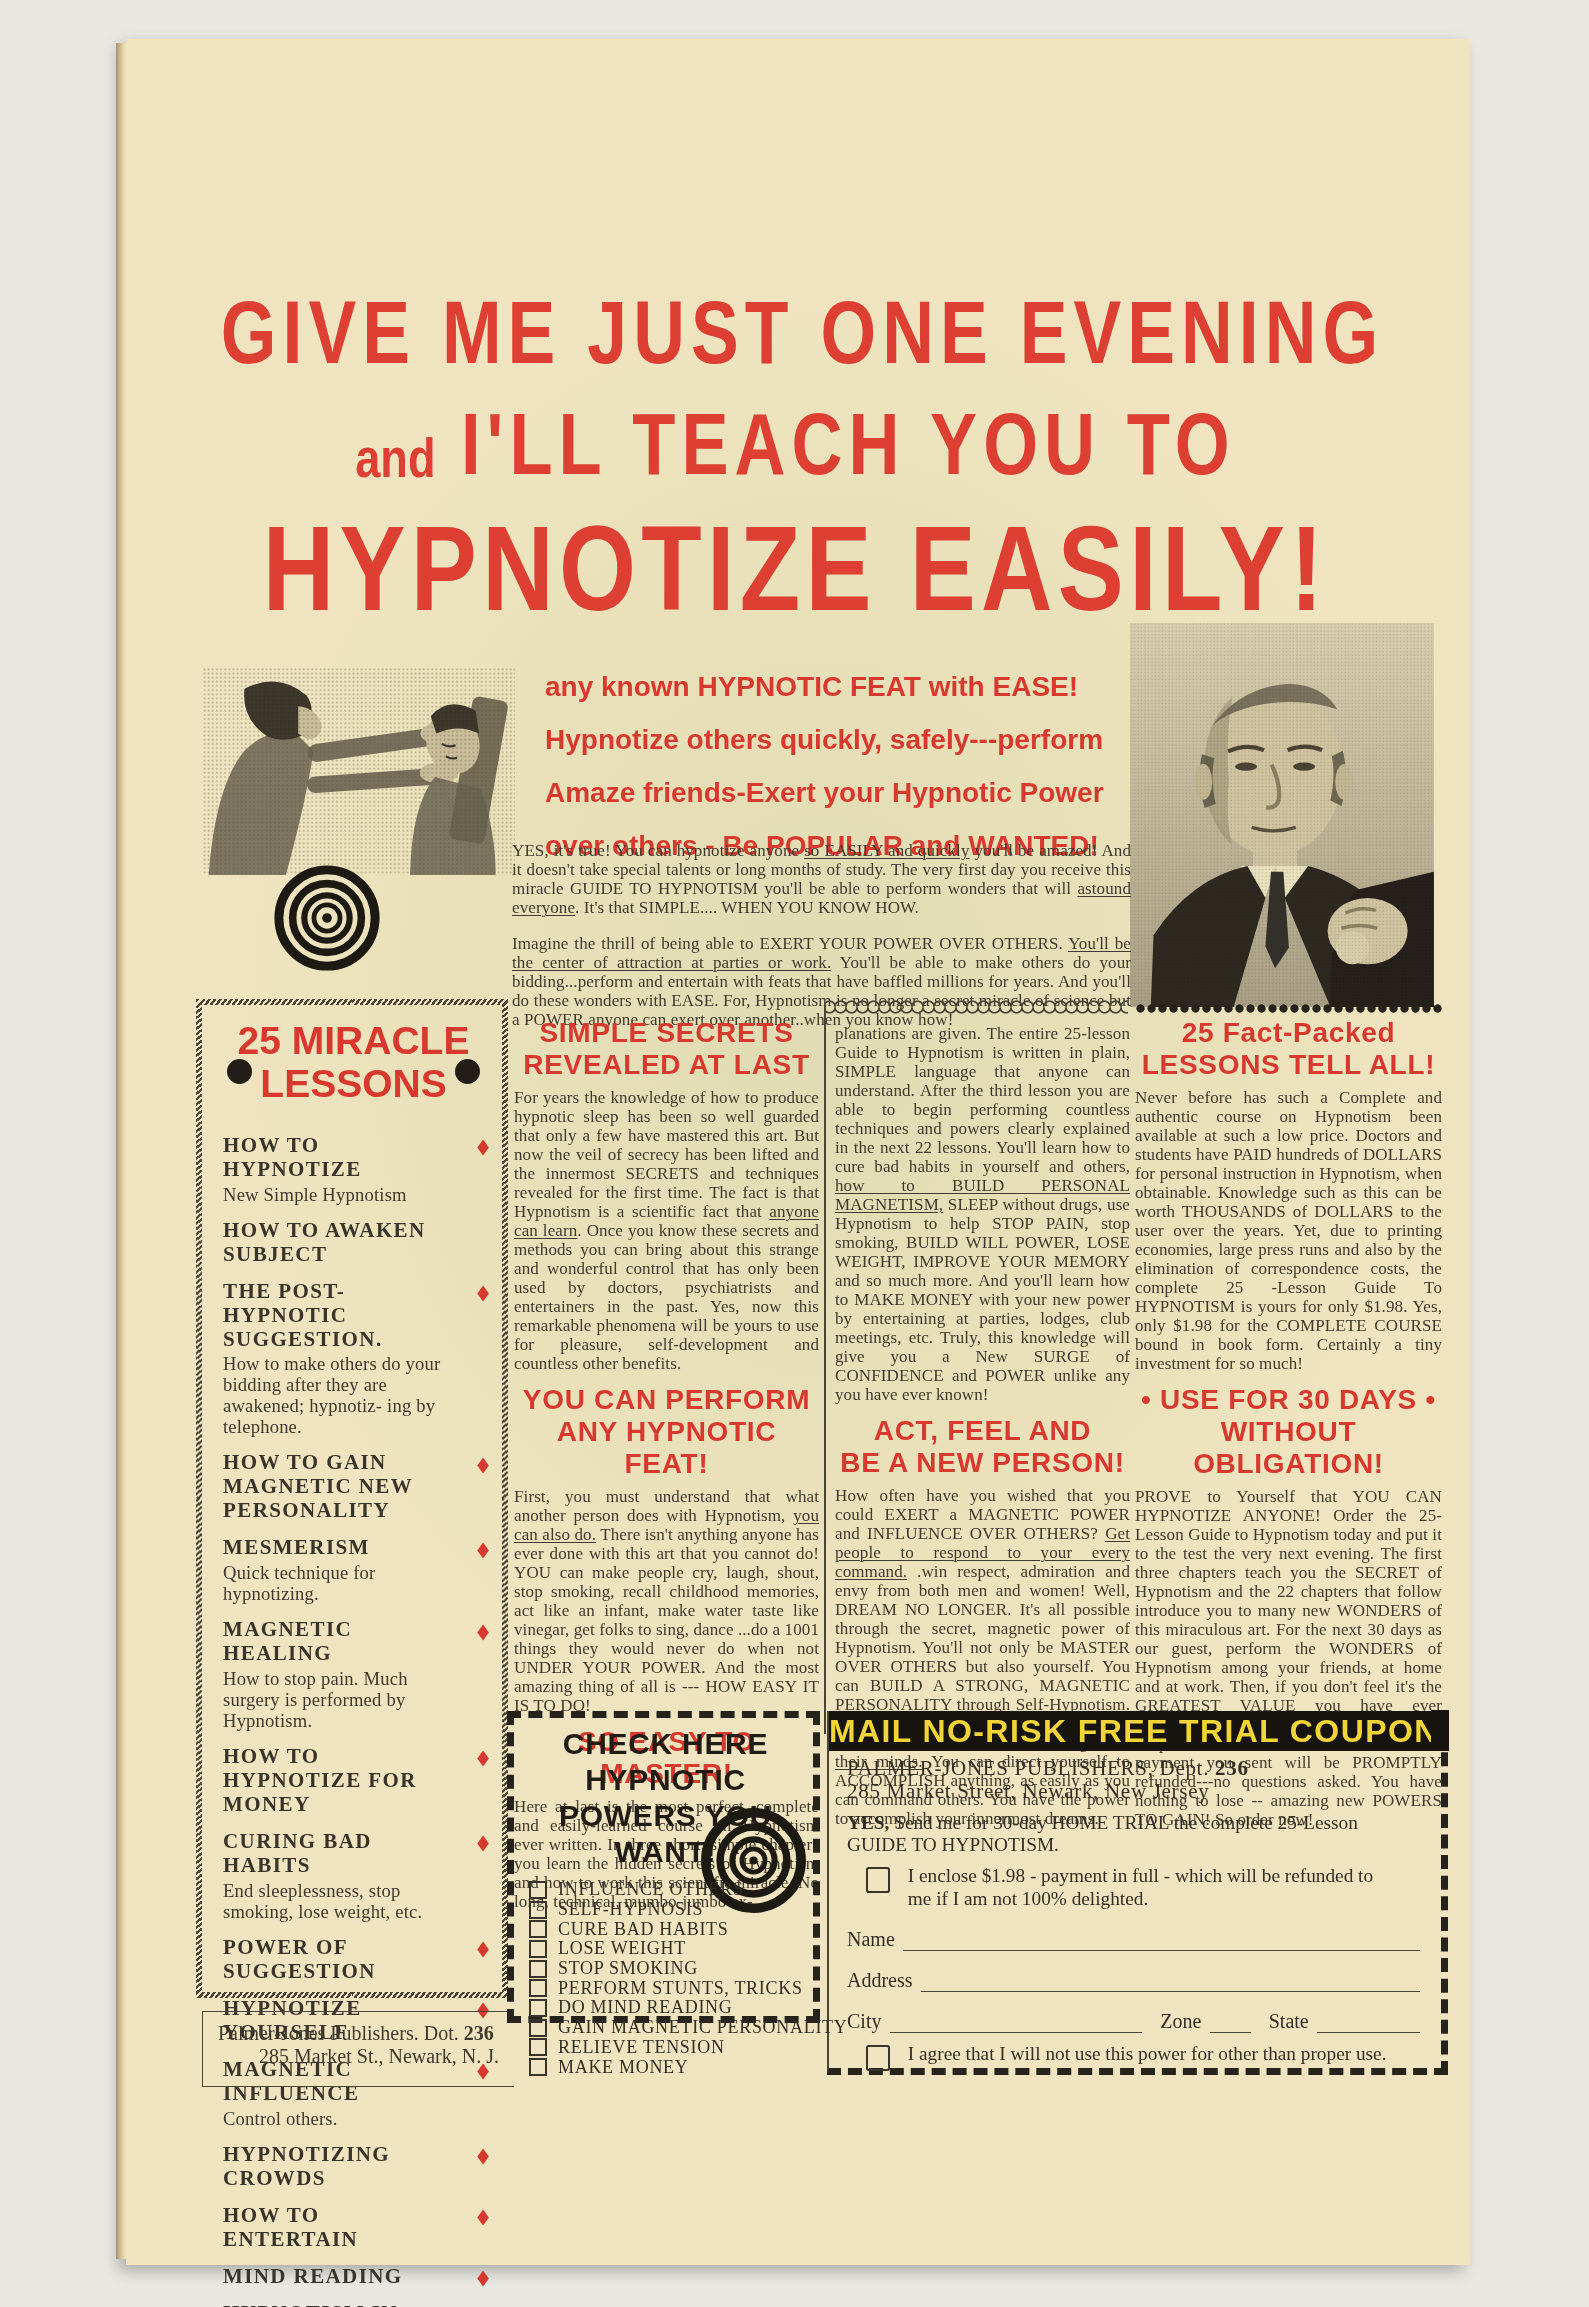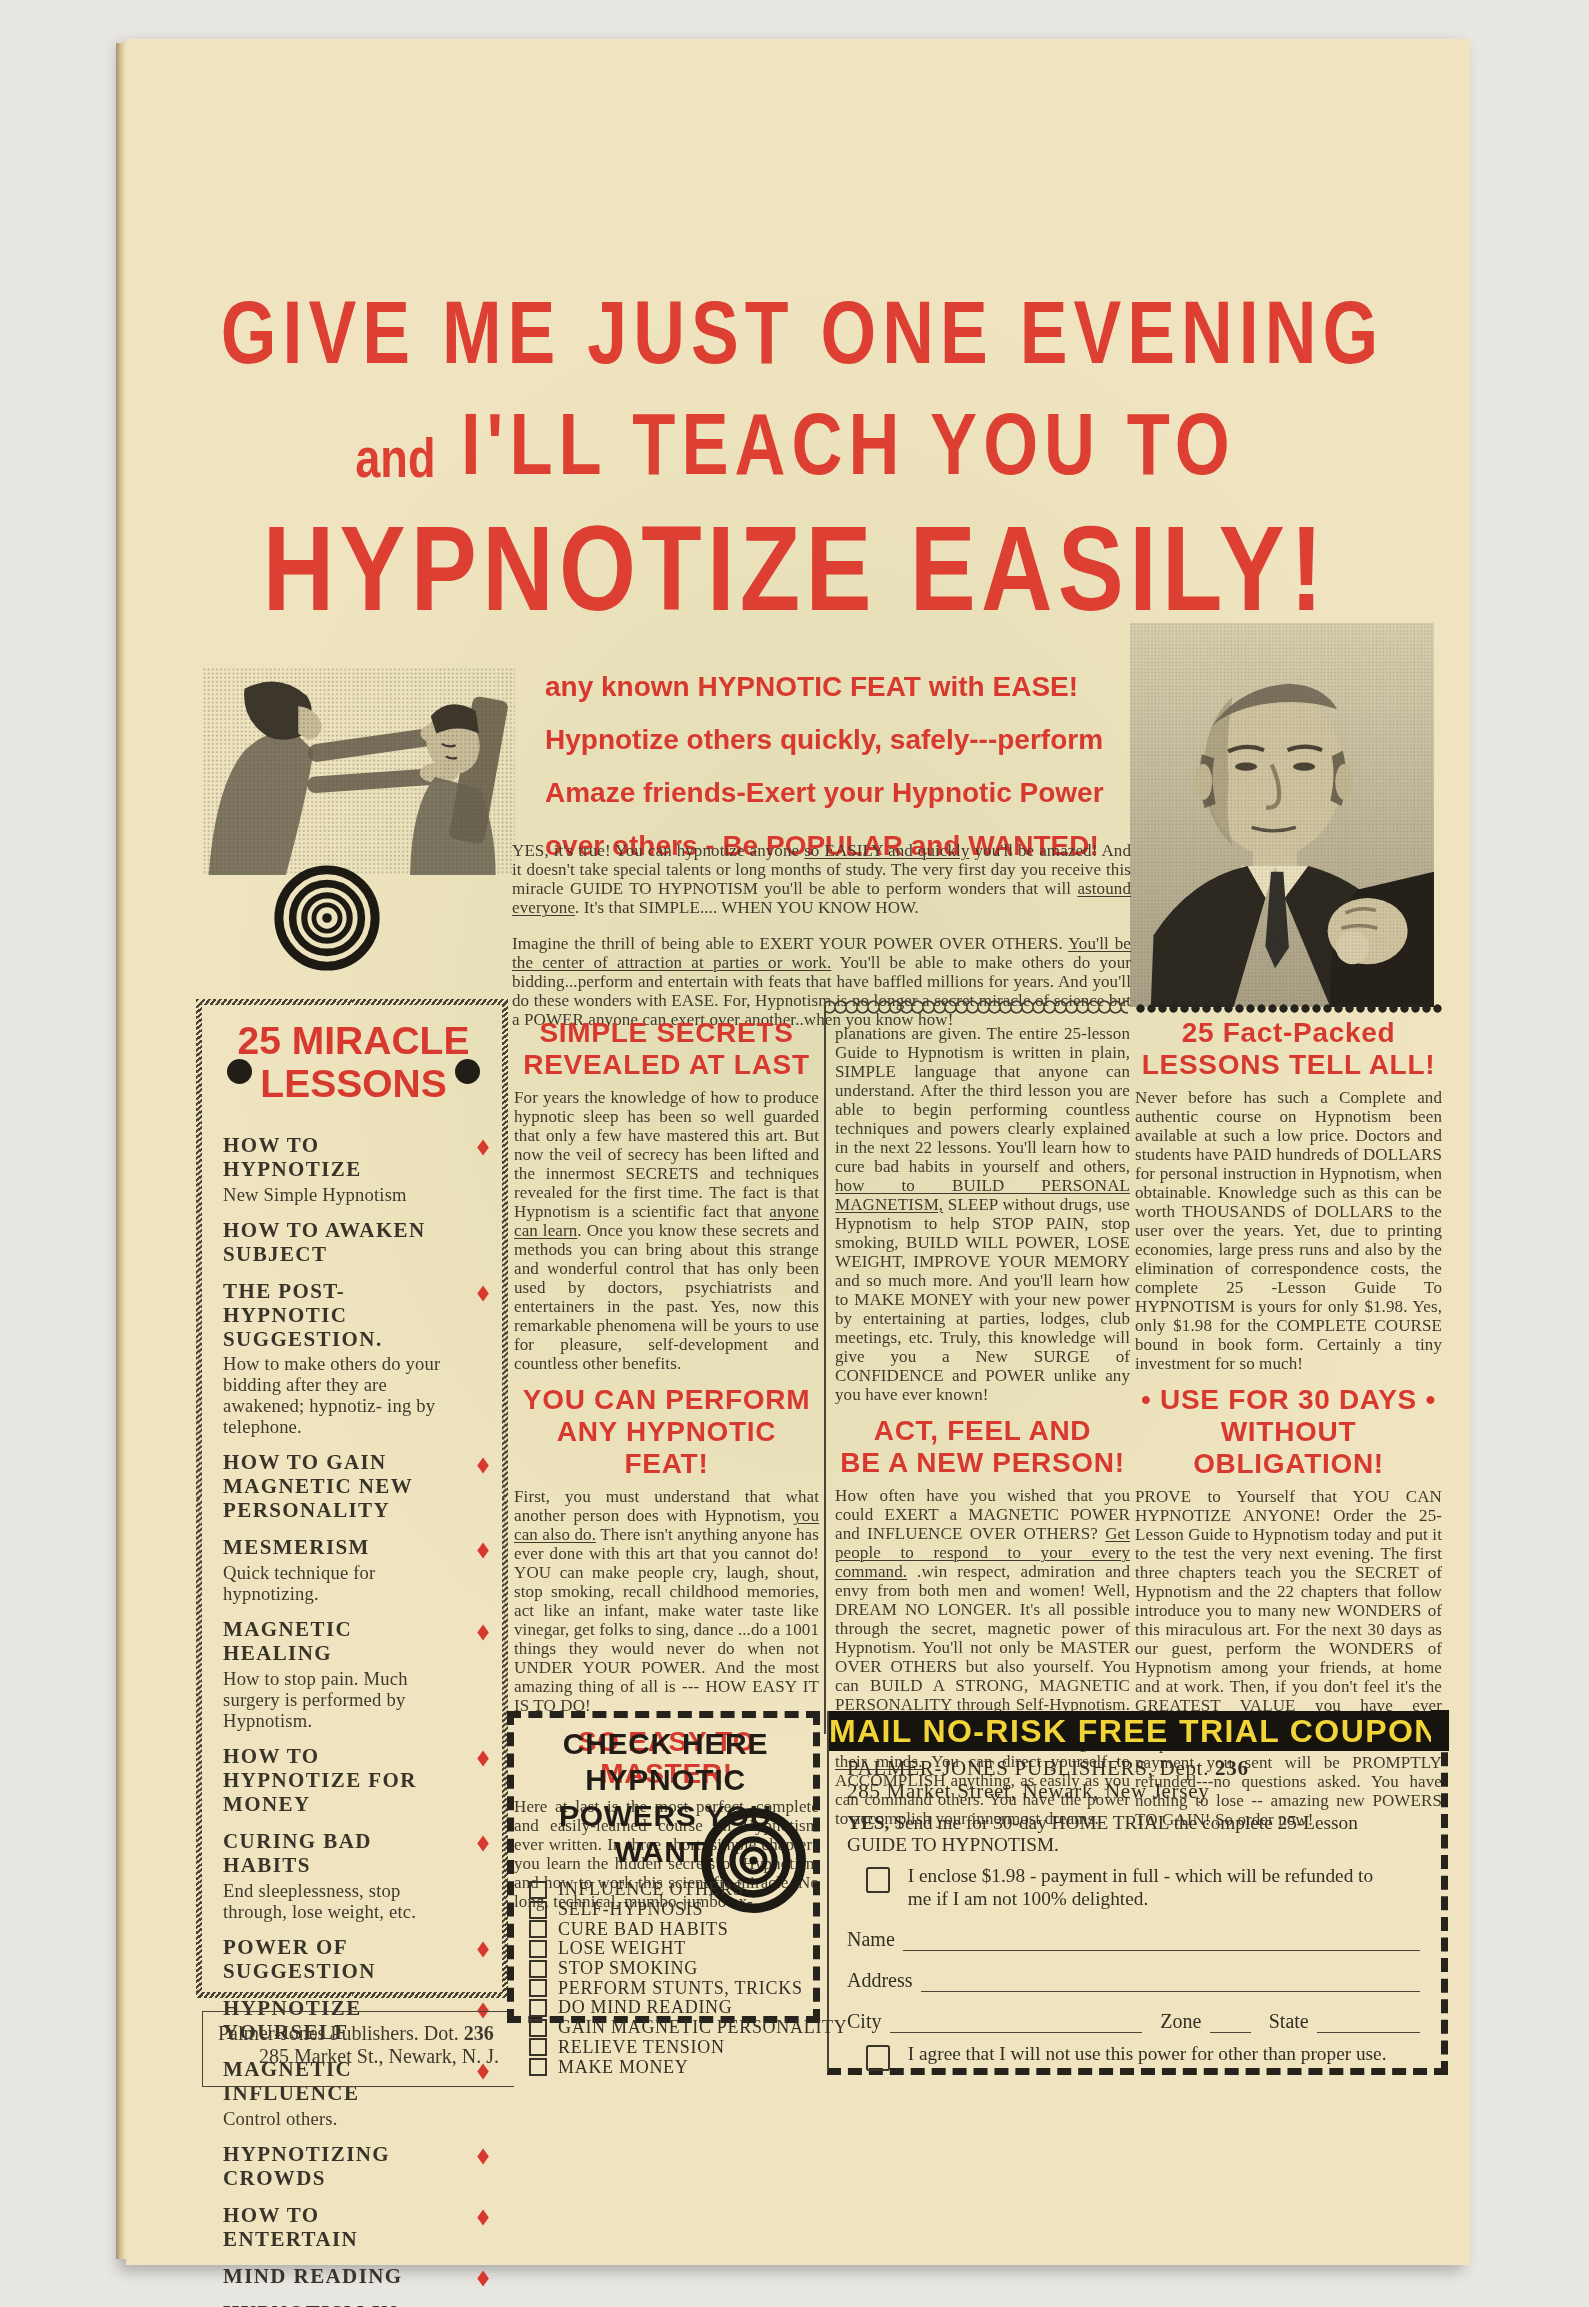--- a/index.html
+++ b/index.html
@@ -247,21 +247,21 @@
 
         <div class="lesson">
           <span class="dmd">◆</span>
           <div class="ltitle">HOW TO HYPNOTIZE FOR MONEY</div>
 
         </div>
 
         <div class="lesson">
           <span class="dmd">◆</span>
           <div class="ltitle">CURING BAD HABITS</div>
-          <div class="lnote">End sleeplessness, stop through, lose weight, etc.</div>
+          <div class="lnote">End sleeplessness, stop smoking, lose weight, etc.</div>
         </div>
 
         <div class="lesson">
           <span class="dmd">◆</span>
           <div class="ltitle">POWER OF SUGGESTION</div>
 
         </div>
 
         <div class="lesson">
           <span class="dmd">◆</span>

